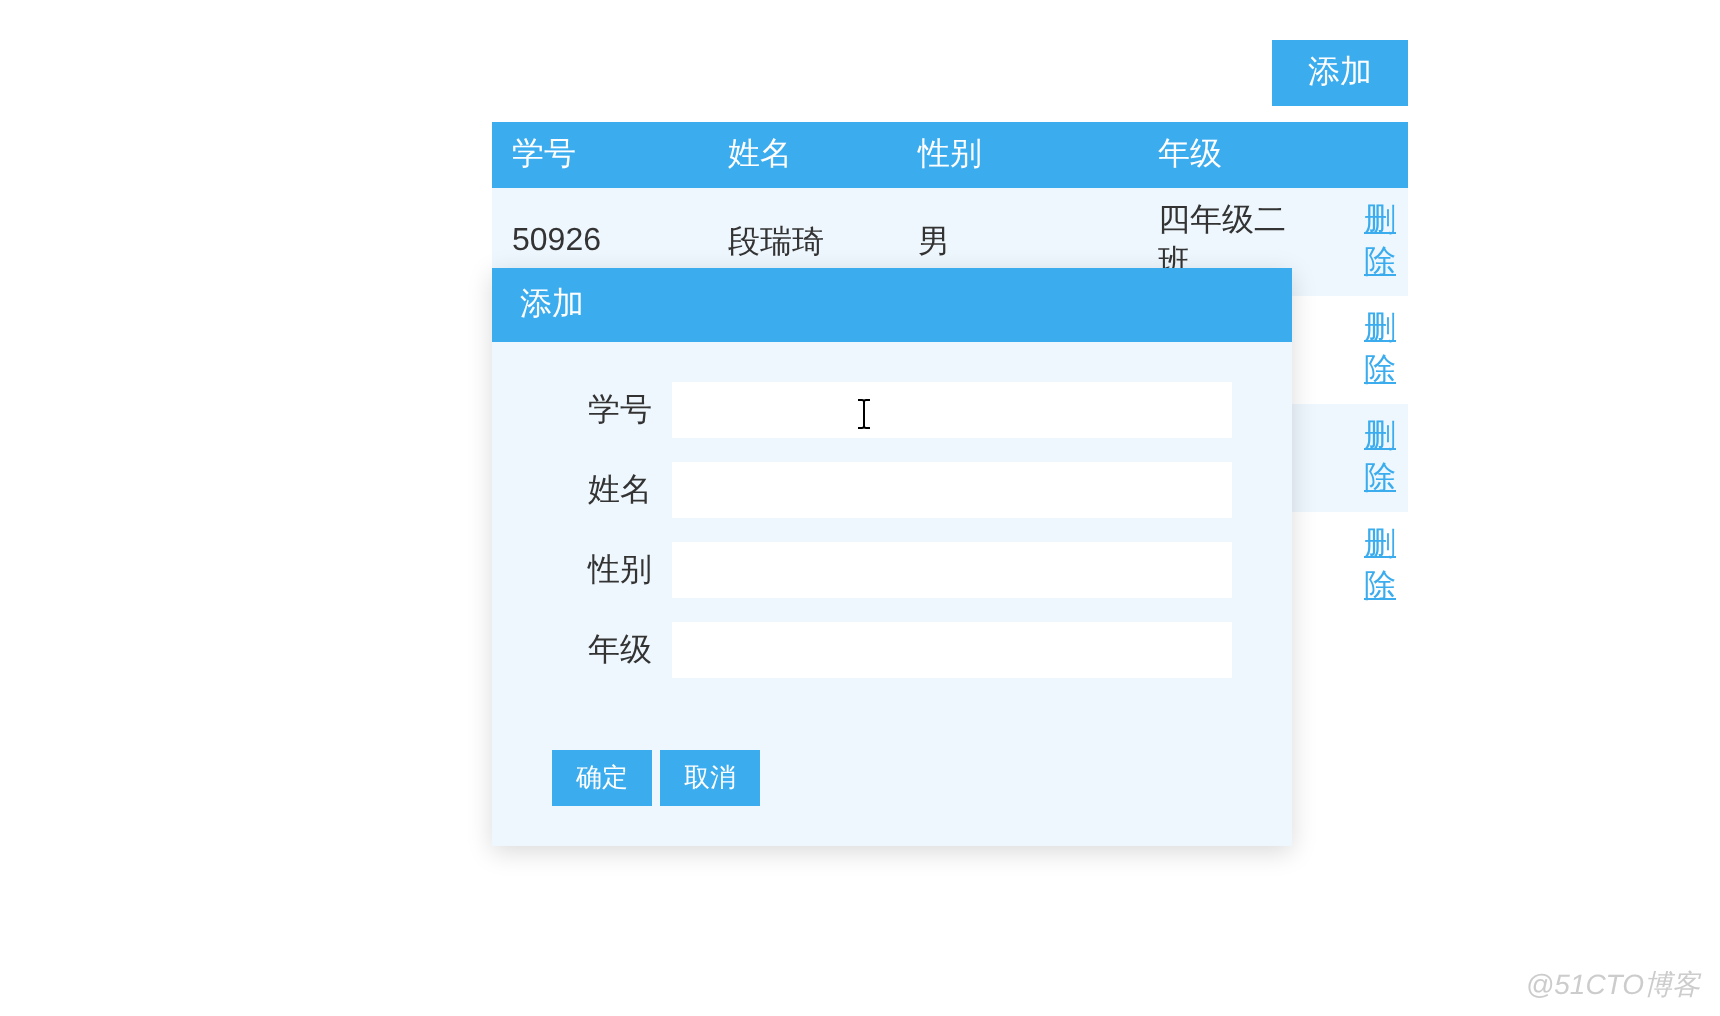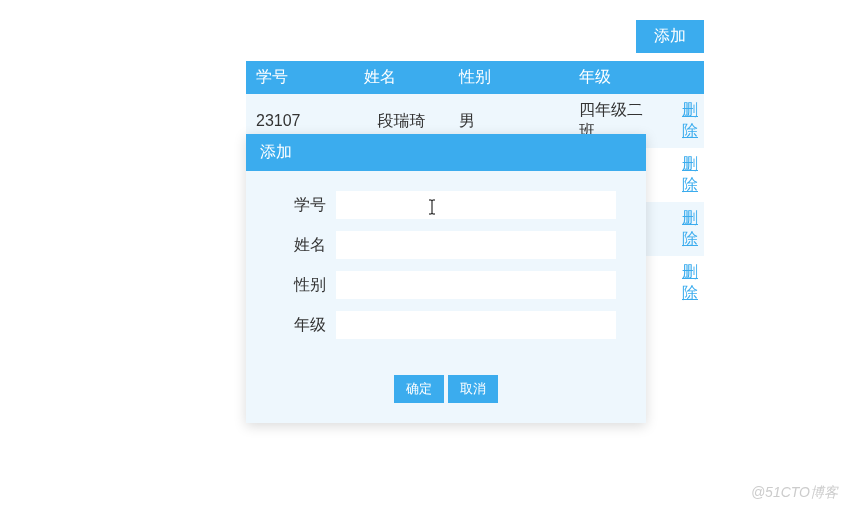--- a/index.html
+++ b/index.html
@@ -56,21 +56,21 @@
     }
     table.data-table tbody tr:nth-child(even) {
       background: #fff;
     }
     .del-link {
       color: #3BACEE;
       cursor: pointer;
       text-decoration: underline;
     }
     .col-id { width: 108px; }
-    .col-name { width: 95px; text-align: center; }
+    .col-name { width: 95px; }
     .col-gender { width: 120px; }
     .col-grade { width: 95px; }
     .col-action { width: 40px; text-align: right; }
     table.data-table td.col-action { text-align: right; padding-right: 6px; }
 
     
     .dialog {
       position: absolute;
       left: 246px;
       top: 134px;
@@ -103,21 +103,21 @@
       flex: 1;
       height: 28px;
       border: none;
       background: #fff;
       padding: 0 8px;
       font-size: 14px;
       outline: none;
     }
     .dialog-footer {
       display: flex;
-      justify-content: center;
+      justify-content: flex-start;
       gap: 4px;
       padding: 14px 30px 20px 30px;
     }
     .btn-sm {
       background: #3BACEE;
       color: #fff;
       border: none;
       padding: 5px 12px;
       font-size: 13px;
       cursor: pointer;
@@ -125,21 +125,21 @@
     .text-cursor {
       position: absolute;
       left: 178px;
       top: 28px;
       width: 16px;
       height: 16px;
       pointer-events: none;
     }
     .watermark {
       position: absolute;
-      right: 22px;
+      right: 10px;
       bottom: 6px;
       color: #ccc;
       font-size: 14px;
       font-style: italic;
     }
   </style>
 </head>
 <body>
 
 <div class="container">
@@ -152,21 +152,21 @@
       <tr>
         <th class="col-id">学号</th>
         <th class="col-name">姓名</th>
         <th class="col-gender">性别</th>
         <th class="col-grade">年级</th>
         <th class="col-action"></th>
       </tr>
     </thead>
     <tbody>
       <tr>
-        <td class="col-id">23107</td>
+        <td class="col-id">50926</td>
         <td class="col-name">段瑞琦</td>
         <td class="col-gender">男</td>
         <td class="col-grade">四年级二班</td>
         <td class="col-action"><span class="del-link">删除</span></td>
       </tr>
       <tr>
         <td class="col-id">40002</td>
         <td class="col-name">韩子萱</td>
         <td class="col-gender">女</td>
         <td class="col-grade">四年级二班</td>

